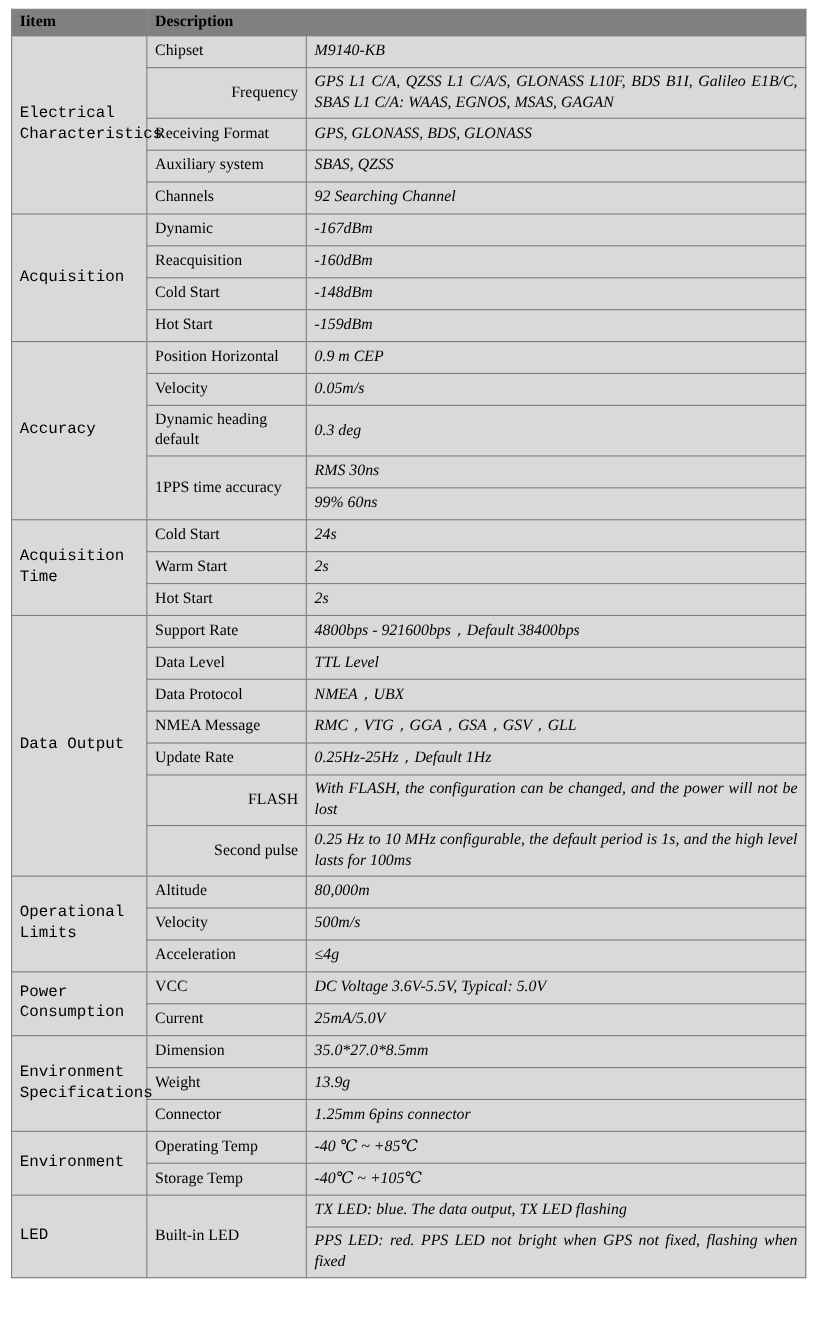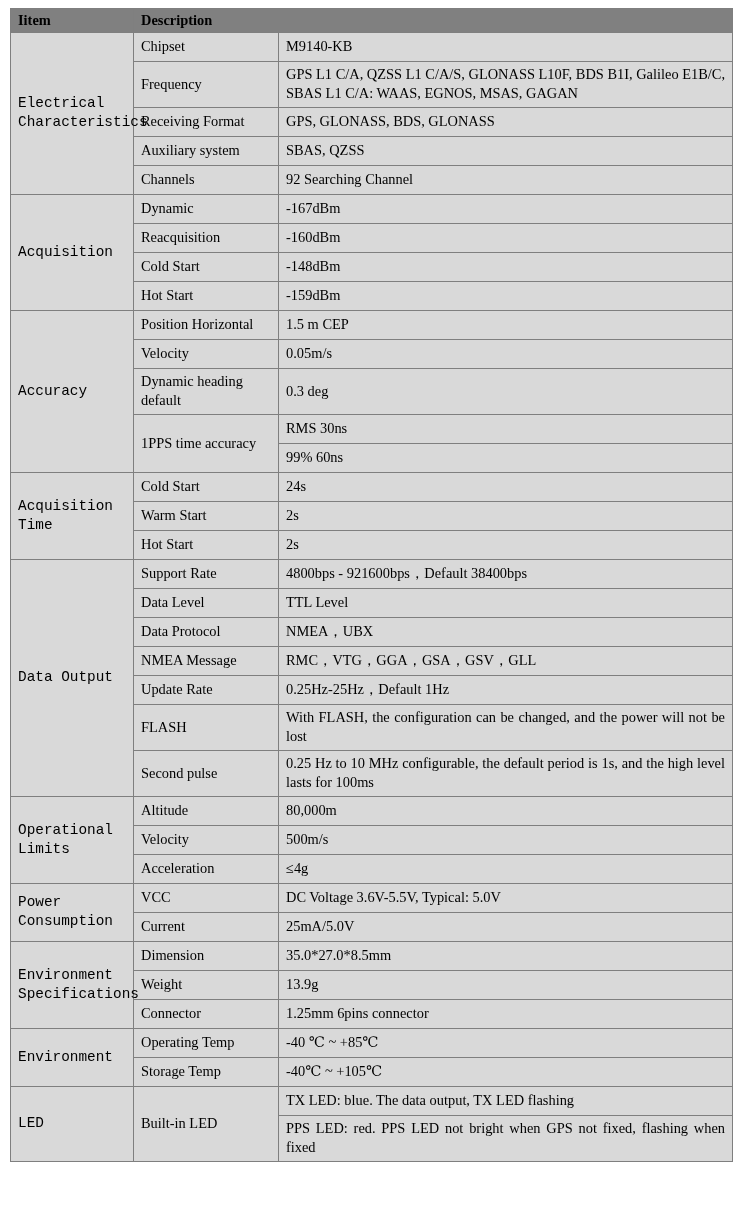--- a/index.html
+++ b/index.html
@@ -66,29 +66,30 @@
     font-family: Liberation Mono, monospace;
   }
 
   td.subitem {
     padding-left: 9px;
     margin-left: 44px;
   }
 
   td.value {
     padding-left: 9px;
+    font-style: italic;
   }
 
   td.value.justify {
     text-align: justify;
     text-align-last: left;
   }
 
   tr.r1 td { height: 29px; }
-  tr.r2 td { height: 44px; }
+  tr.r2 td { height: 44px; text-align: right; }
 </style>
 </head>
 <body>
 
 <div class="sheet">
   <table class="spec">
     <colgroup>
       <col class="c1">
       <col class="c2">
       <col class="c3">
@@ -134,21 +135,21 @@
           <td class="subitem" rowspan="1">Cold Start</td>
           <td class="value">-148dBm</td>
         </tr>
         <tr class="r1">
           <td class="subitem" rowspan="1">Hot Start</td>
           <td class="value">-159dBm</td>
         </tr>
         <tr class="r1">
           <td class="group" rowspan="5">Accuracy</td>
           <td class="subitem" rowspan="1">Position Horizontal</td>
-          <td class="value">1.5 m CEP</td>
+          <td class="value">0.9 m CEP</td>
         </tr>
         <tr class="r1">
           <td class="subitem" rowspan="1">Velocity</td>
           <td class="value">0.05m/s</td>
         </tr>
         <tr class="r1">
           <td class="subitem" rowspan="1">Dynamic heading default</td>
           <td class="value">0.3 deg</td>
         </tr>
         <tr class="r1">

